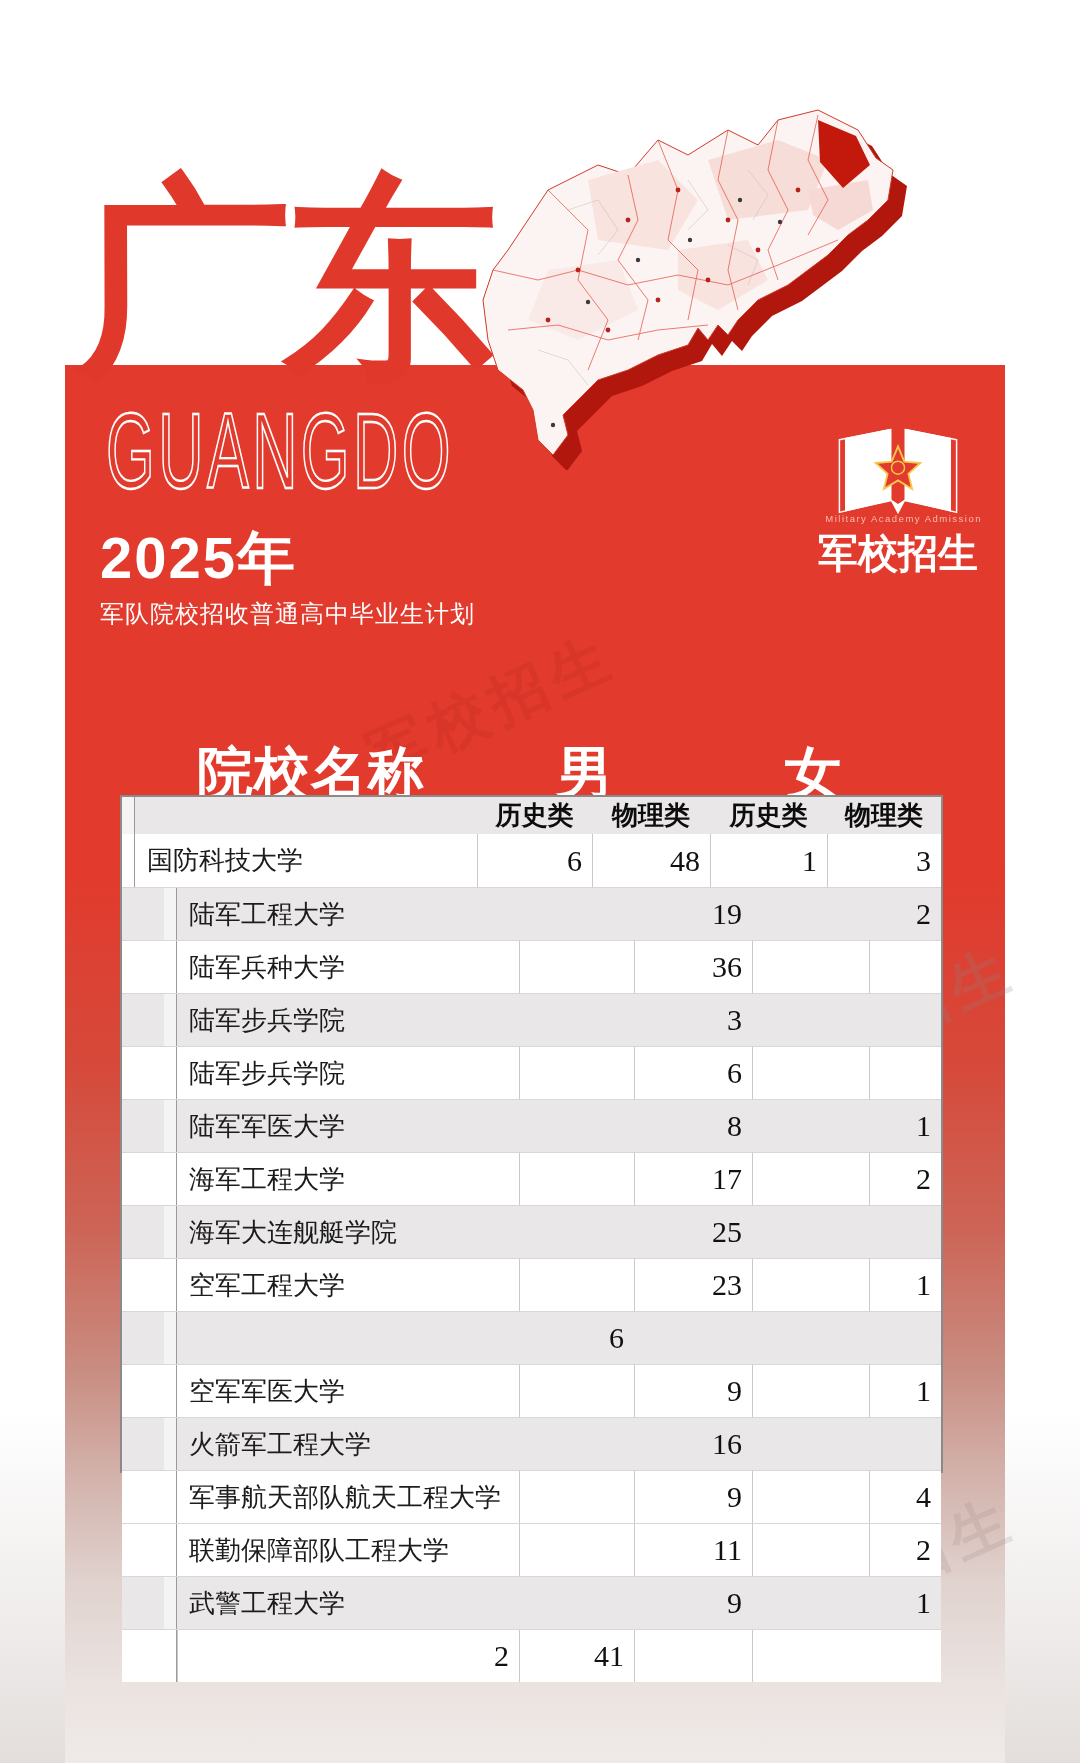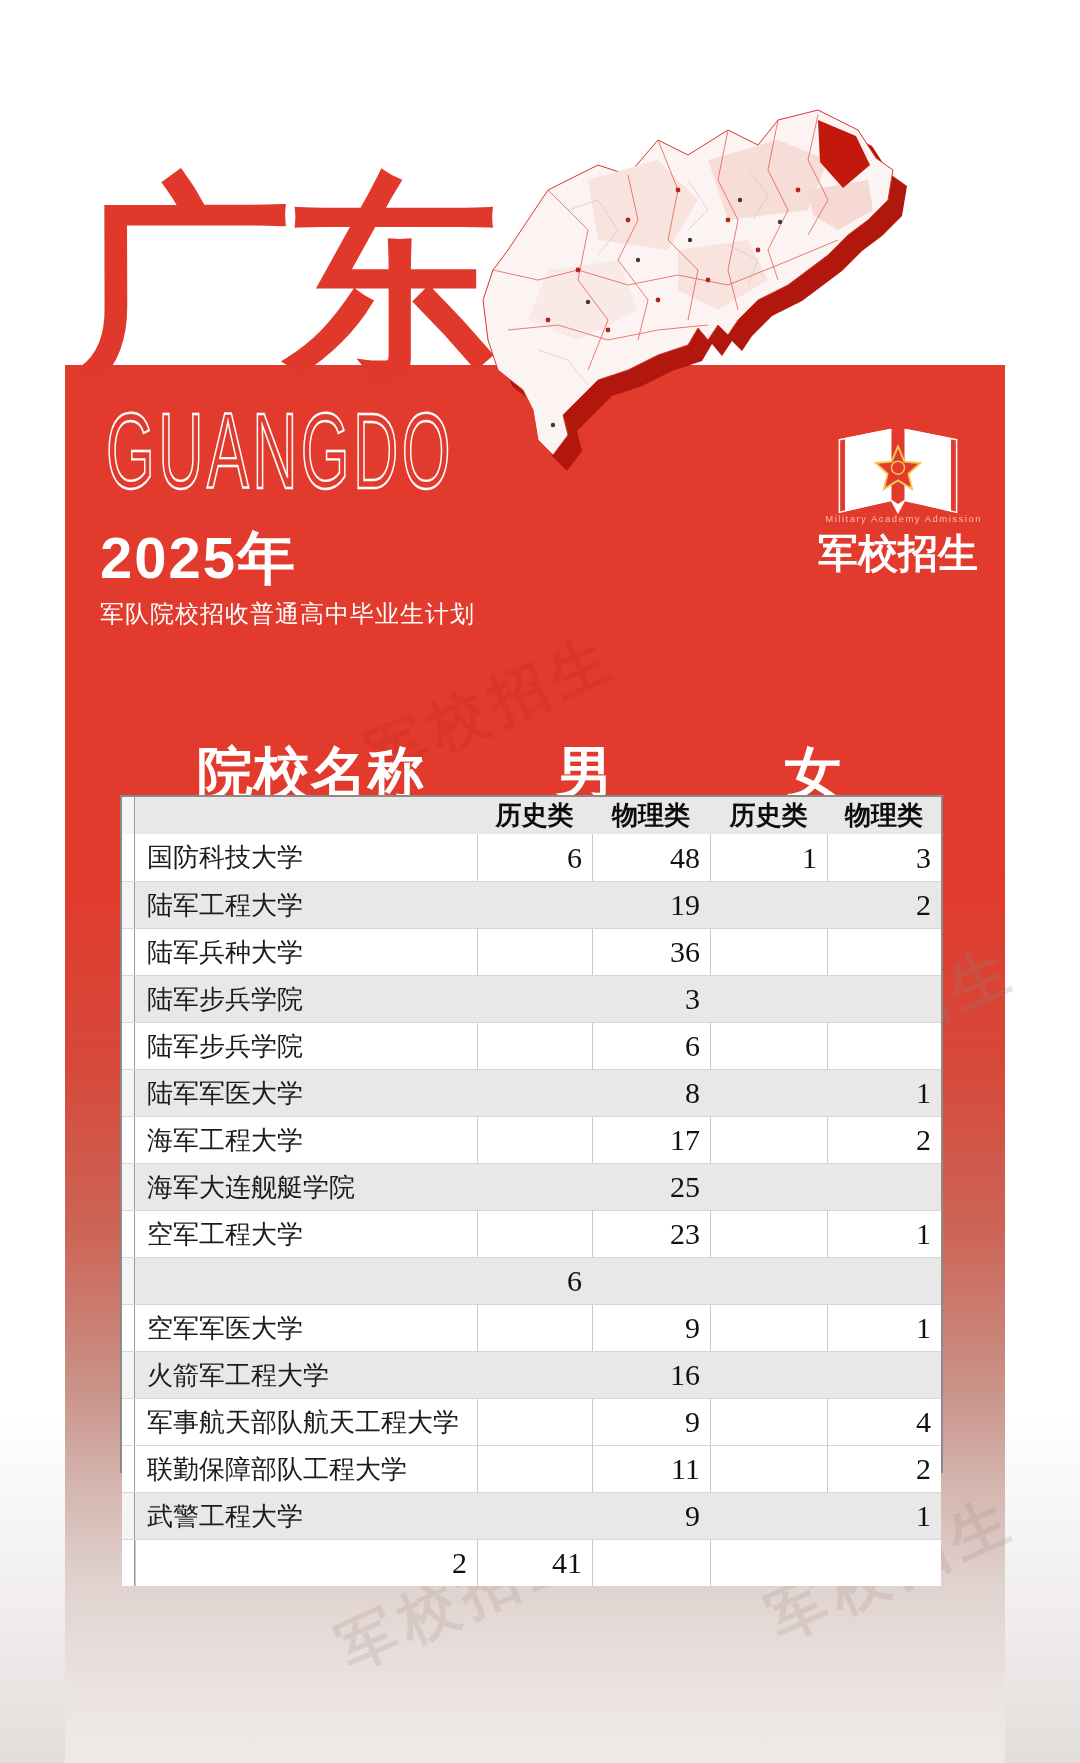--- a/index.html
+++ b/index.html
@@ -41,26 +41,26 @@
   .tbl-head{position:absolute;top:736px;color:#fff;font-weight:900;font-size:56px;white-space:nowrap;}
   .tbl-head.name{left:197px;letter-spacing:1px;}
   .tbl-head.male{left:557px;}
   .tbl-head.female{left:785px;}
   .table-card{
     position:absolute;left:120px;top:795px;width:823px;height:678px;
     border:2px solid #8a8a8a;box-sizing:border-box;background:#ffffff;
   }
   .trow{
     display:grid;grid-template-columns:13px 342px 115px 118px 117px 1fr;
-    height:47px;box-sizing:border-box;
+    height:53px;box-sizing:border-box;
   }
   .trow.sub{height:37px;background:#e9e7e8;}
   .trow.odd{background:#ffffff;}
   .trow.even{background:#e9e7e8;}
-  .trow + .trow{border-top:1.5px solid #d9d6d6;}
+  .trow + .trow{border-top:1.5px solid #d9d6d6;padding-left:42px;}
   .cell{display:flex;align-items:center;box-sizing:border-box;overflow:hidden;}
   .cell.gutter{border-right:1.5px solid #9a9a9a;background:rgba(255,255,255,0.55);}
   .cell.name{
     padding-left:12px;font-family:"Liberation Serif",serif;
     font-size:26px;color:#1c1c1c;letter-spacing:0px;white-space:nowrap;
   }
   .cell.num{
     justify-content:flex-end;padding-right:10px;
     font-family:"Liberation Serif",serif;font-size:30px;color:#111;
   }

